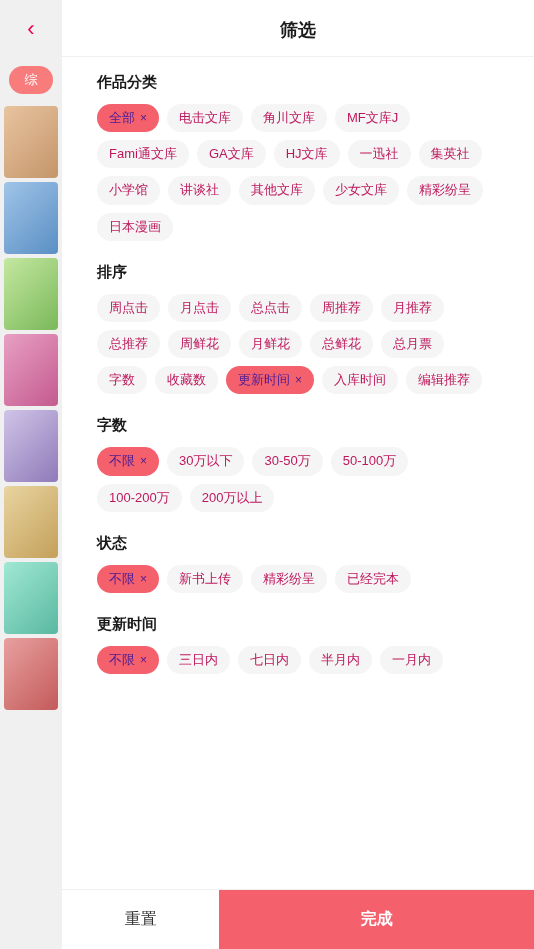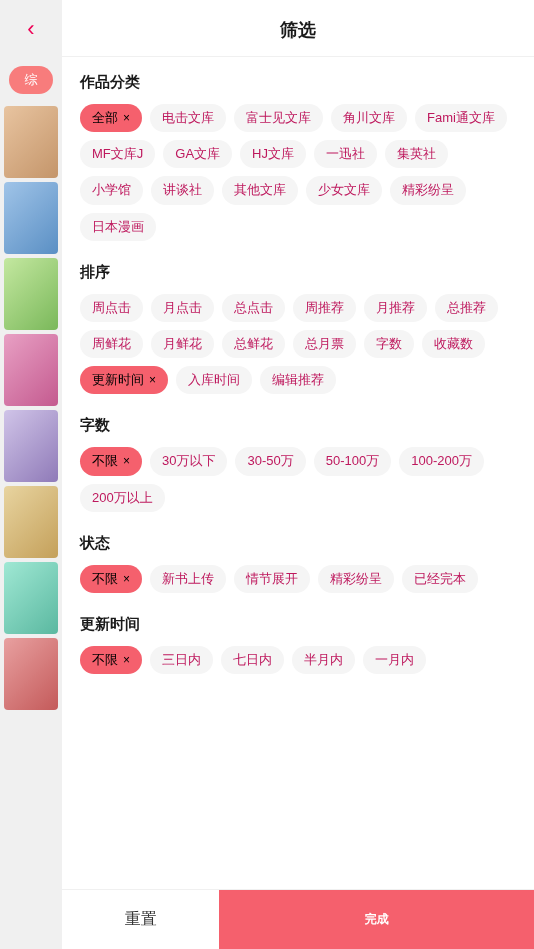--- a/index.html
+++ b/index.html
@@ -84,21 +84,21 @@
       font-size: 18px;
       font-weight: 600;
       color: #1a1a1a;
       border-bottom: 1px solid #f0f0f0;
       flex-shrink: 0;
     }
 
     .panel-body {
       flex: 1;
       overflow-y: auto;
-      padding: 16px 18px;
+      padding: 16px 35px;
     }
 
     .section {
       margin-bottom: 22px;
     }
 
     .section-title {
       font-size: 15px;
       font-weight: 700;
       color: #1a1a1a;
@@ -118,21 +118,21 @@
       border-radius: 16px;
       font-size: 13px;
       color: #be185d;
       background: #f5f5f5;
       cursor: pointer;
       line-height: 1.4;
     }
 
     .tag.active {
       background: #f5606d;
-      color: #000000;
+      color: #4c1d95;
     }
 
     .tag .close-x {
       margin-left: 5px;
       font-size: 12px;
       line-height: 1;
     }
 
     
     .panel-footer {
@@ -149,21 +149,21 @@
       font-size: 16px;
       color: #333;
       cursor: pointer;
       font-family: inherit;
     }
 
     .btn-confirm {
       flex: 2;
       background: #f5606d;
       border: none;
-      font-size: 12px;
+      font-size: 16px;
       color: #fff;
       cursor: pointer;
       font-family: inherit;
       font-weight: 600;
     }
   </style>
 </head>
 <body>
 
 <div class="sidebar">
@@ -188,24 +188,23 @@
 <div class="panel">
   <div class="panel-header">筛选</div>
 
   <div class="panel-body" id="filter-body">
 
   <div class="section">
         <div class="section-title">作品分类</div>
         <div class="tags-wrap">
           <span class="tag active">全部<span class="close-x">×</span></span>
           <span class="tag">电击文库</span>
-          <span class="tag">富士见文库</span>
           <span class="tag">角川文库</span>
+          <span class="tag">MF文库J</span>
           <span class="tag">Fami通文库</span>
-          <span class="tag">MF文库J</span>
           <span class="tag">GA文库</span>
           <span class="tag">HJ文库</span>
           <span class="tag">一迅社</span>
           <span class="tag">集英社</span>
           <span class="tag">小学馆</span>
           <span class="tag">讲谈社</span>
           <span class="tag">其他文库</span>
           <span class="tag">少女文库</span>
           <span class="tag">精彩纷呈</span>
           <span class="tag">日本漫画</span>
@@ -240,21 +239,20 @@
           <span class="tag">50-100万</span>
           <span class="tag">100-200万</span>
           <span class="tag">200万以上</span>
         </div>
       </div>
       <div class="section">
         <div class="section-title">状态</div>
         <div class="tags-wrap">
           <span class="tag active">不限<span class="close-x">×</span></span>
           <span class="tag">新书上传</span>
-          <span class="tag">情节展开</span>
           <span class="tag">精彩纷呈</span>
           <span class="tag">已经完本</span>
         </div>
       </div>
       <div class="section">
         <div class="section-title">更新时间</div>
         <div class="tags-wrap">
           <span class="tag active">不限<span class="close-x">×</span></span>
           <span class="tag">三日内</span>
           <span class="tag">七日内</span>

